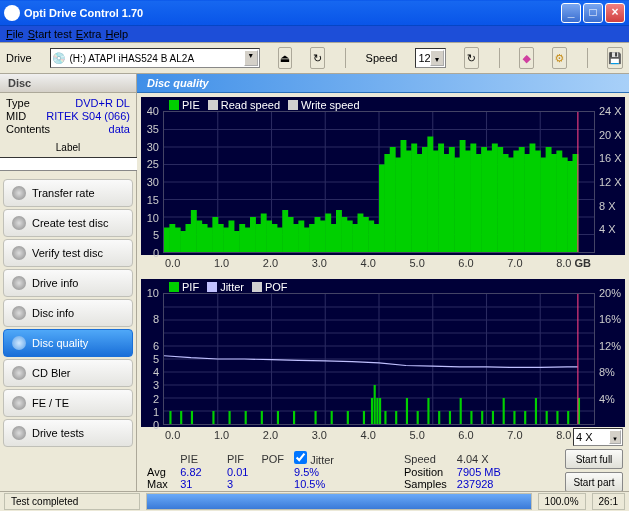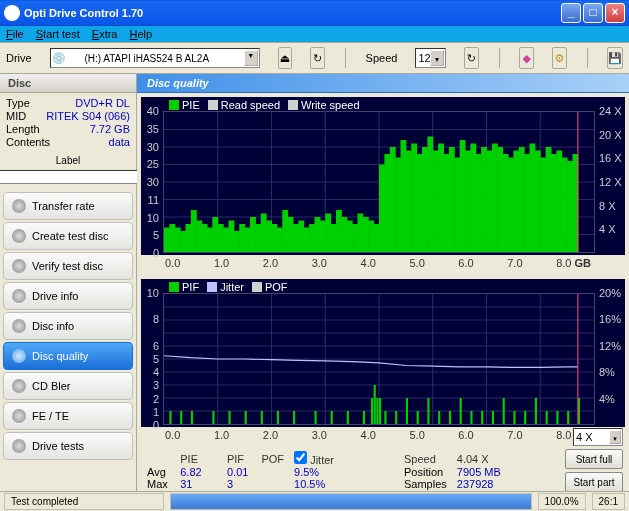--- a/index.html
+++ b/index.html
@@ -3,21 +3,21 @@
 <meta charset="utf-8">
 <style>
 * { box-sizing: border-box; margin: 0; padding: 0; font-family: Tahoma, sans-serif; font-size: 11px; }
 body { background: #ece9d8; width: 629px; height: 511px; overflow: hidden; }
 .titlebar { background: linear-gradient(#0955e8, #1667f0 5%, #0955e8 95%, #033bb0); height: 26px; display: flex; align-items: center; padding: 0 4px; color: #fff; }
 .titlebar .icon { width: 16px; height: 16px; background: #fff; border-radius: 50%; margin-right: 4px; }
 .titlebar .title { font-weight: bold; flex: 1; }
 .titlebar .btns { display: flex; gap: 2px; }
 .titlebar .btn { width: 20px; height: 20px; background: linear-gradient(#7ba7f0,#3a6ed0); border: 1px solid #fff; border-radius: 3px; color:#fff; text-align:center; line-height:16px; font-weight:bold; font-size:12px;}
 .titlebar .btn.close { background: linear-gradient(#f08080,#d04040); }
-.menubar { background: #0ea5e9; padding: 2px 6px; display: flex; gap: 12px; border-bottom: 1px solid #aca899;}
+.menubar { background: #1d4ed8; padding: 2px 6px; display: flex; gap: 4px; border-bottom: 1px solid #aca899;}
 .menubar span { cursor: default; }
 .menubar span u { text-decoration: underline; }
 .toolbar { background: #ece9d8; padding: 4px 6px; display: flex; align-items: center; gap: 18px; border-bottom: 1px solid #aca899;}
 .toolbar label { font-weight: normal; }
 .drivecombo { flex: 0 0 210px; height: 20px; border: 1px inset #888; background: #fff; display:flex; align-items:center; padding:0 2px; position:relative;}
 .drivecombo .dd { position:absolute; right:1px; top:1px; width:14px; height:16px; background:#d4d0c8; border:1px outset #fff; font-size:8px; text-align:center;}
 .tbtn { width:22px; height:22px; border:1px solid #aca899; background:#ece9d8; border-radius:2px; display:inline-flex; align-items:center; justify-content:center;}
 .speedcombo { width:45px; height:20px; border:1px inset #888; background:#fff; position:relative; padding:0 2px; line-height:18px;}
 .speedcombo .dd {position:absolute; right:1px; top:1px; width:14px; height:16px; background:#d4d0c8; border:1px outset #fff; font-size:8px; text-align:center;}
 .main { display: flex; height: 446px; }
@@ -82,21 +82,21 @@
   <span><u>F</u><span></span>ile</span>
   <span><u>S</u>tart test</span>
   <span><u>E</u>xtra</span>
   <span><u>H</u>elp</span>
 </div>
 
 <div class="toolbar">
   <label>Drive</label>
   <div class="drivecombo">
     <span>💿</span>
-    <span style="font-size:10px; margin-left:18px;">(H:)  ATAPI iHAS524   B AL2A</span>
+    <span style="font-size:10px; margin-left:3px;">(H:)  ATAPI iHAS524   B AL2A</span>
     <div class="dd">▾</div>
   </div>
   <div class="tbtn">⏏</div>
   <div class="tbtn">↻</div>
   <div class="sep"></div>
   <label>Speed</label>
   <div class="speedcombo">
     <span>12 X</span>
     <div class="dd">▾</div>
   </div>
@@ -114,24 +114,20 @@
     <div class="disc-info">
       <div class="row">
           <span>Type</span>
           <span class="v">DVD+R DL</span>
         </div>
       <div class="row">
           <span>MID</span>
           <span class="v">RITEK S04 (066)</span>
         </div>
       <div class="row">
-          <span>Length</span>
-          <span class="v">7.72 GB</span>
-        </div>
-      <div class="row">
           <span>Contents</span>
           <span class="v" style="">data</span>
         </div>
     </div>
     <div class="label-row">
       <span style="font-size:10px;">Label</span>
       <input type="text" value="" style="">
     </div>
     <div class="tabs">
       <div class="tab">
@@ -192,21 +188,21 @@
               <span class="sw" style="background:#d0d0d0;"></span>
               <span>Write speed</span>
             </span>
         </div>
         <div class="yaxis-l">
           <div style="top:0%">40</div>
             <div style="top:12.5%">35</div>
             <div style="top:25%">30</div>
             <div style="top:37.5%">25</div>
             <div style="top:50%">30</div>
-            <div style="top:62.5%">11</div>
+            <div style="top:62.5%">15</div>
             <div style="top:75%">10</div>
             <div style="top:87.5%">5</div>
             <div style="top:100%">0</div>
         </div>
         <div class="yaxis-r">
           <div style="top:0%">24 X</div>
             <div style="top:16.6%">20 X</div>
             <div style="top:33.3%">16 X</div>
             <div style="top:50%">12 X</div>
             <div style="top:66.6%">8 X</div>
@@ -476,19 +472,19 @@
       <div class="rtcombo" style="float:right;"><span>4 X</span><div class="dd">▾</div></div>
       <div style="clear:both;"></div>
       <button class="rtbtn">Start full</button>
       <div style="clear:both;"></div>
       <button class="rtbtn">Start part</button>
     </div>
   </div>
 </div>
 
 <div class="statusbar">
-  <div class="cell" style="width:160px;">Test completed</div>
+  <div class="cell" style="width:136px;">Test completed</div>
   <div class="prog">
       <div class="fill"></div>
     </div>
   <div class="cell">100.0%</div>
   <div class="cell">26:1</div>
 </div>
 
 </body></html>

